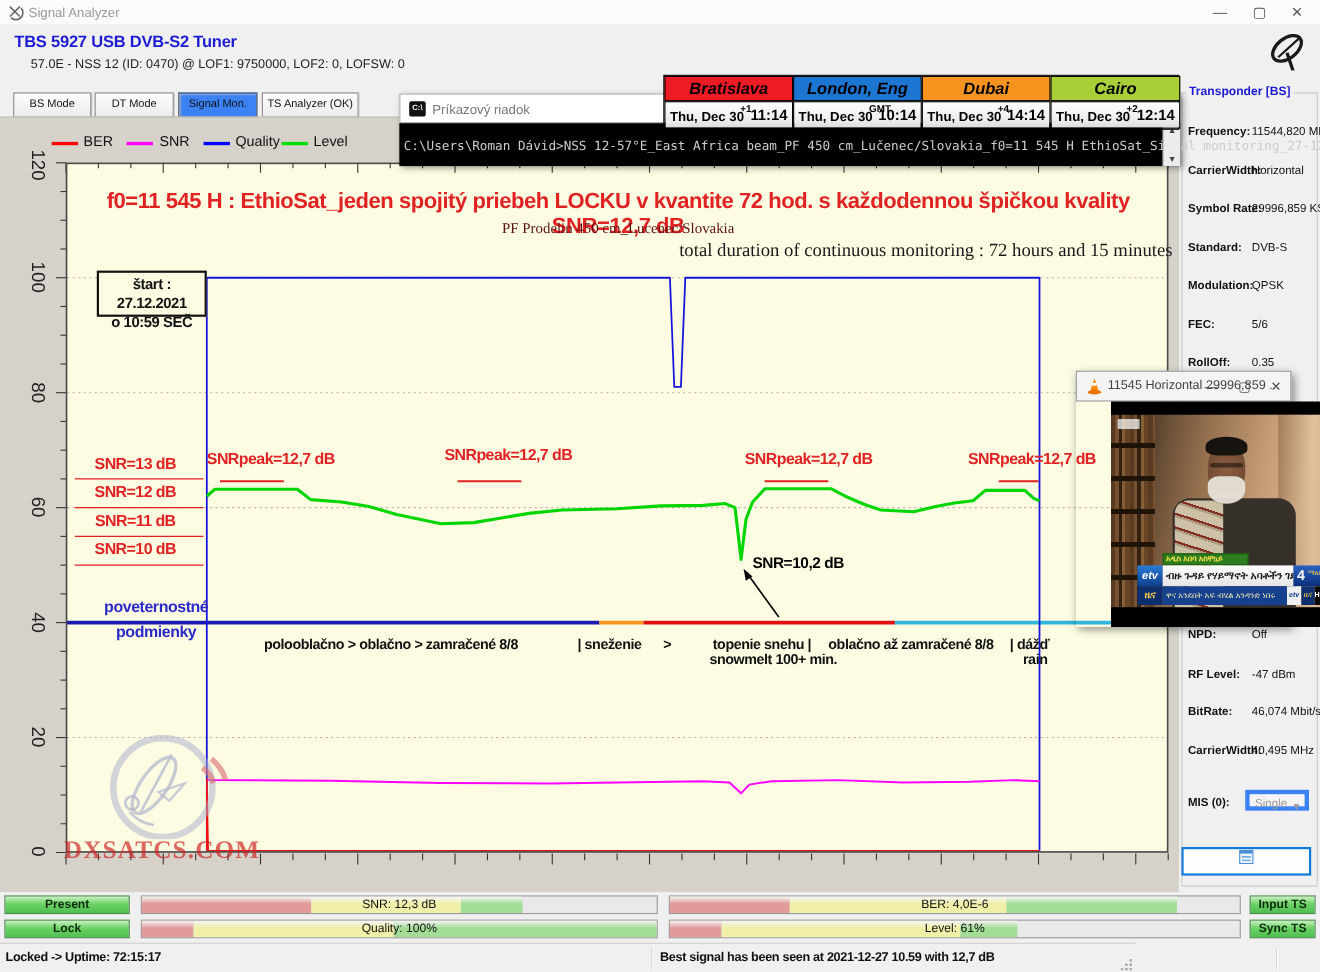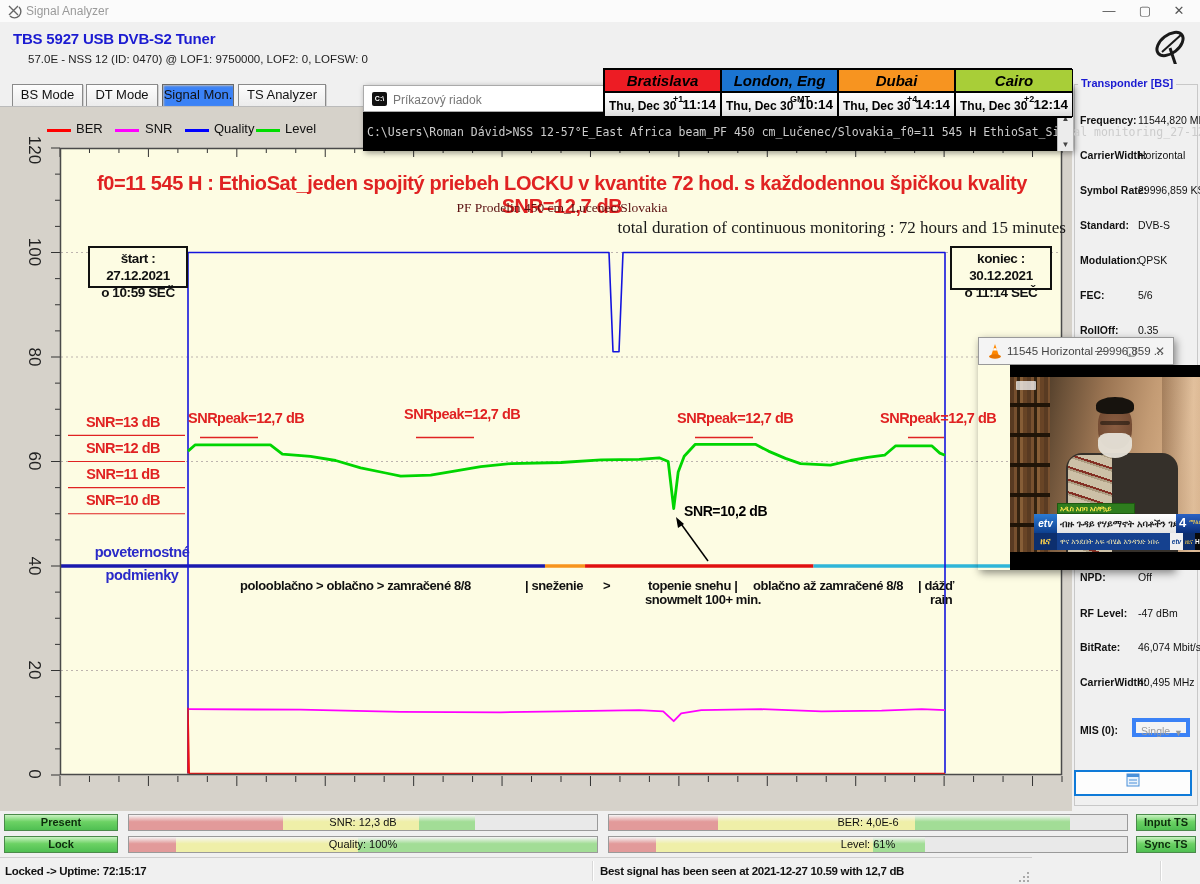--- a/index.html
+++ b/index.html
@@ -7,21 +7,21 @@
        font-family:"Liberation Sans",sans-serif;outline:1px solid #777;}
   .abs{position:absolute;}
   
   .titlebar{position:absolute;left:0;top:0;width:1200px;height:22px;background:#fbfbfb;}
   .titlebar .t{position:absolute;left:26px;top:4px;font-size:12px;color:#9a9a9a;}
   .winbtn{position:absolute;top:2px;width:30px;height:18px;text-align:center;font-size:13px;color:#555;line-height:18px;}
   
   .tuner{position:absolute;left:13px;top:30px;font-size:15px;font-weight:700;color:#1b1bd1;letter-spacing:-0.2px;}
   .tunersub{position:absolute;left:28px;top:53px;font-size:11.5px;color:#222;}
   .modebtn{position:absolute;top:84px;height:21px;background:linear-gradient(#fdfdfd,#ececec);
-           border:1px solid #8a8a8a;font-size:13px;color:#111;text-align:center;line-height:20px;box-shadow:1px 1px 0 #cfcfcf;}
+           border:1px solid #8a8a8a;font-size:10px;color:#111;text-align:center;line-height:20px;box-shadow:1px 1px 0 #cfcfcf;}
   .modebtn.pressed{background:#3b82f6;border:1px solid #6a6a6a;box-shadow:inset 1px 1px 2px #bbb;}
   
   .chartpanel{position:absolute;left:0;top:106px;width:1072px;height:704px;background:#d6d2ca;border-top:1px solid #bbb;}
   .plotbg{position:absolute;left:60px;top:148px;width:1002px;height:627px;background:#fdfce3;}
   #plot{position:absolute;left:60px;top:148px;overflow:visible;}
   .lsw{position:absolute;top:129px;height:3px;}
   .llab{position:absolute;top:121px;font-size:13px;color:#111;}
   .ylab{position:absolute;left:16px;width:36px;text-align:center;font-size:17px;color:#222;transform:rotate(90deg);}
   .ctitle{position:absolute;left:62px;top:172px;width:1000px;text-align:center;font-size:20px;font-weight:700;
           color:#e02222;letter-spacing:-0.4px;}
@@ -283,24 +283,20 @@
   <div class="ylab" style="top:764px">0</div>
 
   <div class="ctitle">f0=11 545 H : EthioSat_jeden spojitý priebeh LOCKU v kvantite 72 hod. s každodennou špičkou kvality SNR=12,7 dB</div>
   <div class="csub1">PF Prodelin 450 cm_Lucenec/Slovakia</div>
   <div class="csub2">total duration of continuous monitoring : 72 hours and 15 minutes</div>
 
   <div class="markbox" style="left:88px;top:246px;width:96px;height:36px">
     <div>štart : 27.12.2021</div>
     <div>o 10:59 SEČ</div>
   </div>
-  <div class="markbox" style="left:950px;top:246px;width:98px;height:38px">
-    <div>koniec : 30.12.2021</div>
-    <div>o 11:14 SEČ</div>
-  </div>
 
   <div class="redlab" style="left:62px;top:414px;width:122px;text-align:center">SNR=13 dB</div>
   <div class="redlab" style="left:62px;top:440px;width:122px;text-align:center">SNR=12 dB</div>
   <div class="redlab" style="left:62px;top:466px;width:122px;text-align:center">SNR=11 dB</div>
   <div class="redlab" style="left:62px;top:492px;width:122px;text-align:center">SNR=10 dB</div>
 
   <div class="redlab" style="left:188px;top:410px">SNRpeak=12,7 dB</div>
   <div class="redlab" style="left:404px;top:406px">SNRpeak=12,7 dB</div>
   <div class="redlab" style="left:677px;top:410px">SNRpeak=12,7 dB</div>
   <div class="redlab" style="left:880px;top:410px">SNRpeak=12,7 dB</div>
@@ -312,20 +308,33 @@
 
   <div class="wnote" style="left:240px;top:578px">polooblačno &gt; oblačno &gt; zamračené 8/8</div>
   <div class="wnote" style="left:525px;top:578px">| sneženie</div>
   <div class="wnote" style="left:603px;top:578px">&gt;</div>
   <div class="wnote" style="left:648px;top:578px">topenie snehu |</div>
   <div class="wnote" style="left:645px;top:592px">snowmelt 100+ min.</div>
   <div class="wnote" style="left:753px;top:578px">oblačno až zamračené 8/8</div>
   <div class="wnote" style="left:918px;top:578px">| dážď</div>
   <div class="wnote" style="left:930px;top:592px">rain</div>
 
+  <div class="wm">
+    <svg width="195" height="95" viewBox="0 0 195 95">
+      <circle cx="90" cy="48" r="45" fill="none" stroke="#a8aecb" stroke-width="6" opacity="0.6"></circle>
+      <ellipse cx="82" cy="46" rx="30" ry="12" transform="rotate(-55 82 46)" fill="none" stroke="#a8aecb" stroke-width="3" opacity="0.75"></ellipse>
+      <line x1="70" y1="70" x2="98" y2="18" stroke="#a8aecb" stroke-width="2.5" opacity="0.75"></line>
+      <path d="M86 52 L110 44 L96 60 Z" fill="none" stroke="#a8aecb" stroke-width="2" opacity="0.75"></path>
+      <circle cx="62" cy="62" r="6" fill="none" stroke="#a8aecb" stroke-width="2.5" opacity="0.75"></circle>
+      <path d="M60 70 q8 10 22 12" fill="none" stroke="#a8aecb" stroke-width="2.5" opacity="0.75"></path>
+      <path d="M126 30 a26 26 0 0 1 10 14" fill="none" stroke="#d86a6a" stroke-width="5" opacity="0.7"></path>
+      <path d="M134 22 a36 36 0 0 1 13 19" fill="none" stroke="#d86a6a" stroke-width="5" opacity="0.7"></path>
+    </svg>
+    <div class="wmtext">DXSATCS.COM</div>
+  </div>
 
   <div class="cmdwin">
     <div class="cmdtitle">
       <span class="cmdicon">C:\</span>
       <span class="txt">Príkazový riadok</span>
     </div>
     <div class="cmdbody">
       <div class="cmdline">C:\Users\Roman Dávid&gt;NSS 12-57°E_East Africa beam_PF 450 cm_Lučenec/Slovakia_f0=11 545 H EthioSat_Signal monitoring_27-12-2021+</div>
     </div>
     <div class="cmdscroll">

